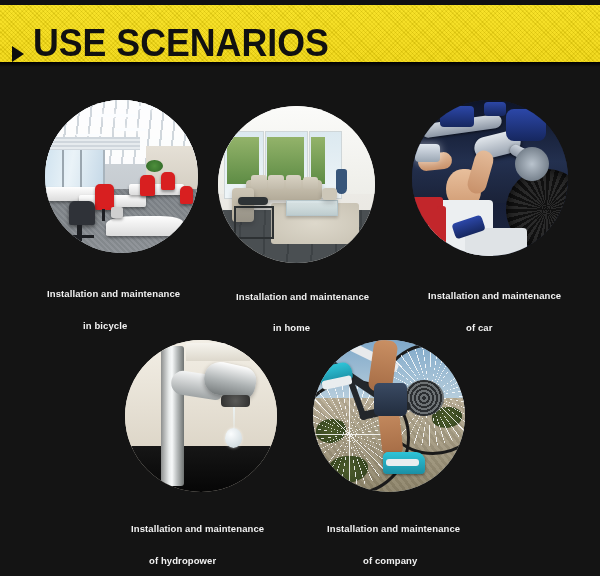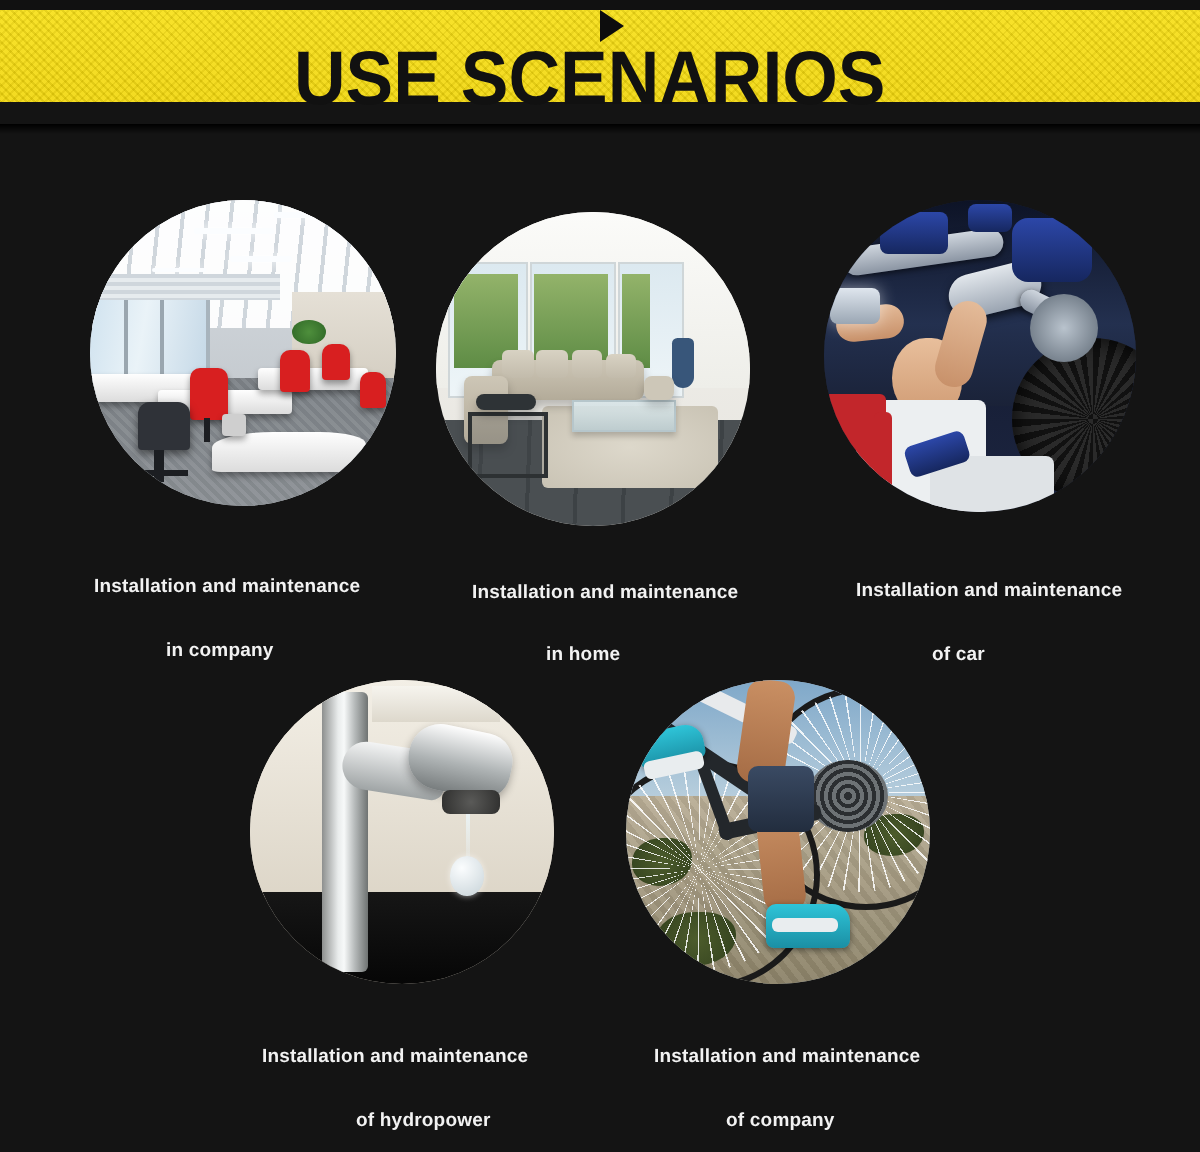--- a/index.html
+++ b/index.html
@@ -8,26 +8,26 @@
     background:#141414;
     font-family:"Liberation Sans", sans-serif;
     overflow:hidden;
     position:relative;
   }
   .page{position:relative;width:600px;height:576px;background:#141414;overflow:hidden;}
 
   
   .top-strip{position:absolute;left:0;top:0;width:600px;height:5px;background:#111;}
   .header{
-    position:absolute;left:0;top:5px;width:600px;height:46px;
+    position:absolute;left:0;top:5px;width:600px;height:57px;
     background:
       repeating-linear-gradient(45deg, rgba(0,0,0,.07) 0px, rgba(0,0,0,.07) 1px, rgba(255,255,255,.05) 1px, rgba(255,255,255,.05) 3px),
       repeating-linear-gradient(-45deg, rgba(0,0,0,.05) 0px, rgba(0,0,0,.05) 1px, rgba(255,255,255,.04) 1px, rgba(255,255,255,.04) 3px),
       linear-gradient(#F8E016,#F2D70C);
-    display:flex;align-items:center;flex-direction:column;
+    display:flex;align-items:flex-end;
   }
   .header-bullet{
     margin-left:12px;width:0;height:0;
     border-left:12px solid #0d0d0d;
     border-top:8px solid transparent;
     border-bottom:8px solid transparent;
     flex:0 0 auto;
   }
   .header-title{
     margin-left:9px;
@@ -280,27 +280,27 @@
       <div class="leg" style="left:44%;top:42%;width:14%;height:34%;transform:rotate(-6deg);"></div>
       <div class="short" style="left:40%;top:28%;width:22%;height:22%;"></div>
       <div class="shoe" style="left:4%;top:16%;width:22%;height:12%;transform:rotate(-12deg);"></div>
       <div class="shoe-w" style="left:6%;top:25%;width:20%;height:6%;transform:rotate(-12deg);"></div>
       <div class="shoe" style="left:46%;top:74%;width:28%;height:14%;"></div>
       <div class="shoe-w" style="left:48%;top:78%;width:22%;height:5%;"></div>
     </div>
   </div>
 
   <div class="caption" style="left:47px;top:288px;">Installation and maintenance</div>
-  <div class="caption" style="left:83px;top:320px;">in company</div>
+  <div class="caption" style="left:83px;top:320px;">in bicycle</div>
 
   <div class="caption" style="left:236px;top:291px;">Installation and maintenance</div>
   <div class="caption" style="left:273px;top:322px;">in home</div>
 
   <div class="caption" style="left:428px;top:290px;">Installation and maintenance</div>
   <div class="caption" style="left:466px;top:322px;">of car</div>
 
   <div class="caption" style="left:131px;top:523px;">Installation and maintenance</div>
-  <div class="caption" style="left:178px;top:555px;">of hydropower</div>
+  <div class="caption" style="left:149px;top:555px;">of hydropower</div>
 
   <div class="caption" style="left:327px;top:523px;">Installation and maintenance</div>
   <div class="caption" style="left:363px;top:555px;">of company</div>
 
 </div>
 
 </body></html>

